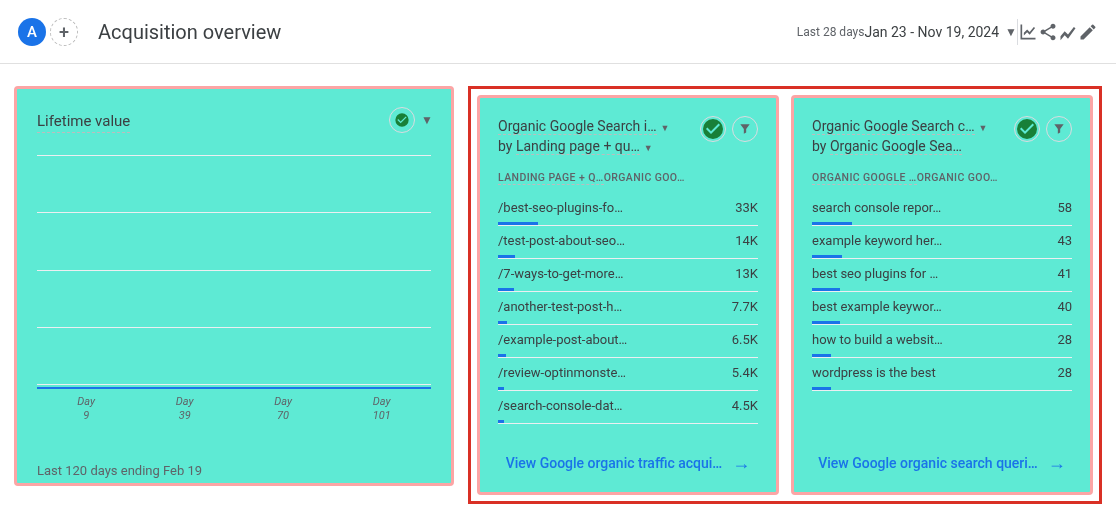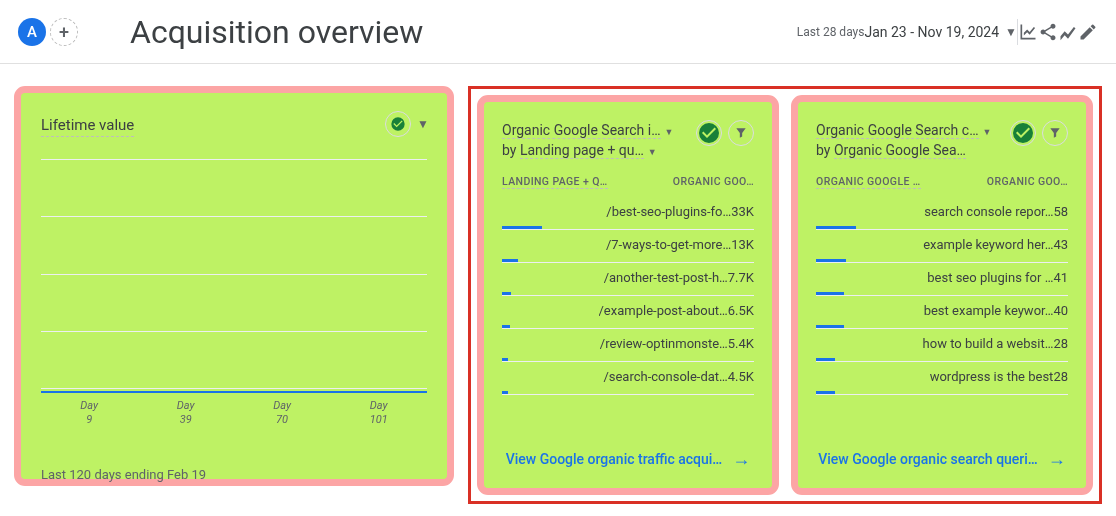--- a/index.html
+++ b/index.html
@@ -4,31 +4,31 @@
 <style>
   * { box-sizing: border-box; margin: 0; padding: 0; }
   body { font-family: Roboto, "Google Sans", Arial, sans-serif; background:#fff; color:#3c4043; width:1116px; }
   
   
   .hdr { display:flex; align-items:center; height:64px; padding:0 18px; border-bottom:1px solid #e0e0e0; }
   .avatar-stack { display:flex; align-items:center; gap:4px; }
   .avatar { width:28px; height:28px; border-radius:50%; display:flex; align-items:center; justify-content:center; font-size:15px; font-weight:500; }
   .avatar.blue { background:#1a73e8; color:#fff; }
   .avatar.plus { border:1px dashed #bdbdbd; color:#5f6368; font-size:18px; }
-  .page-title { font-size:32px; color:#3c4043; margin-left:52px; font-weight:400; }
+  .page-title { font-size:20px; color:#3c4043; margin-left:20px; font-weight:400; }
   .hdr-right { margin-left:auto; display:flex; align-items:center; }
   .date-label { font-size:12px; color:#5f6368; }
   .date-range { font-size:14px; color:#3c4043; display:flex; align-items:center; gap:6px; }
   .vline { width:1px; height:26px; background:#dadce0; }
   .tool-icon { width:20px; height:20px; color:#5f6368; display:flex; align-items:center; justify-content:center; }
   .tool-icon svg { width:20px; height:20px; fill:currentColor; }
 
   
   .content { padding:22px 14px; display:flex; gap:14px; align-items:flex-start; }
-  .card { border:7px solid #fca5a5; border-radius:11px; background:#bef264; position:relative; }
+  .card { border:3px solid #fca5a5; border-radius:4px; background:#5eead4; position:relative; }
   .card.lt { width:440px; height:400px; padding:22px 20px; }
   .card.mini { width:302px; height:400px; padding:18px 18px 0 18px; display:flex; flex-direction:column; }
   .redbox { border:3px solid #d93025; padding:6px; display:flex; gap:12px; }
 
   
   .lt-title { font-size:15px; color:#3c4043; border-bottom:1px dashed #bdbdbd; display:inline-block; padding-bottom:2px; }
   .lt-tools { position:absolute; right:18px; top:18px; display:flex; gap:6px; align-items:center; }
   .circle-check { width:26px; height:26px; border-radius:50%; border:1px solid #dadce0; display:flex; align-items:center; justify-content:center; }
   .circle-check svg { width:16px; height:16px; fill:#188038; }
   .caret { color:#5f6368; font-size:12px; }
@@ -42,24 +42,24 @@
 
   
   .mini .card-head { display:flex; align-items:flex-start; gap:18px; }
   .mini .title-block { flex:1; font-size:14px; color:#3c4043; line-height:1.45; }
   .mini .title-block .triangle { font-size:9px; color:#5f6368; margin-left:4px; }
   .dash { border-bottom:1px dashed #bdbdbd; }
   .mini .title-tools { display:flex; gap:6px; }
   .circle-btn { width:26px; height:26px; border-radius:50%; border:1px solid #dadce0; display:flex; align-items:center; justify-content:center; }
   .filter-glyph svg { width:14px; height:14px; fill:#5f6368; }
 
-  .col-heads { display:flex; justify-content:space-between; font-size:10.5px; letter-spacing:.4px; color:#5f6368; margin-top:14px; font-weight:500; }
+  .col-heads { display:flex; justify-content:flex-start; font-size:10.5px; letter-spacing:.4px; color:#5f6368; margin-top:14px; font-weight:500; }
   .col-heads .l { border-bottom:1px dashed #bdbdbd; }
   .rows { margin-top:8px; }
-  .row { display:flex; justify-content:flex-end; align-items:center; font-size:13px; color:#3c4043; padding:7px 0 10px 0; border-bottom:1px solid #eceff1; position:relative; }
+  .row { display:flex; justify-content:space-between; align-items:center; font-size:13px; color:#3c4043; padding:7px 0 10px 0; border-bottom:1px solid #eceff1; position:relative; }
   .row .bar { position:absolute; left:0; bottom:0; height:3px; background:#1a73e8; }
 
   .view-link { margin-top:auto; padding:18px 0; display:flex; align-items:center; justify-content:center; gap:10px; color:#1a73e8; font-size:14px; font-weight:500; }
   .view-link .arrow { font-size:18px; font-weight:bold; }
 
   .ellip { white-space:nowrap; overflow:hidden; text-overflow:ellipsis; max-width:160px; }
   .ellip-title { white-space:nowrap; overflow:hidden; text-overflow:ellipsis; max-width:190px; display:inline-block; vertical-align:top; }
 </style>
 </head>
 <body>
@@ -158,20 +158,25 @@
         <span class="l">LANDING PAGE + Q…</span>
         <span>ORGANIC GOO…</span>
       </div>
       <div class="rows">
           <div class="row">
             <span class="ellip">/best-seo-plugins-fo…</span>
             <span>33K</span>
             <span class="bar" style="width:40px"></span>
           </div>
           <div class="row">
+            <span class="ellip">/test-post-about-seo…</span>
+            <span>14K</span>
+            <span class="bar" style="width:16.8px"></span>
+          </div>
+          <div class="row">
             <span class="ellip">/7-ways-to-get-more…</span>
             <span>13K</span>
             <span class="bar" style="width:16px"></span>
           </div>
           <div class="row">
             <span class="ellip">/another-test-post-h…</span>
             <span>7.7K</span>
             <span class="bar" style="width:9.200000000000001px"></span>
           </div>
           <div class="row">

